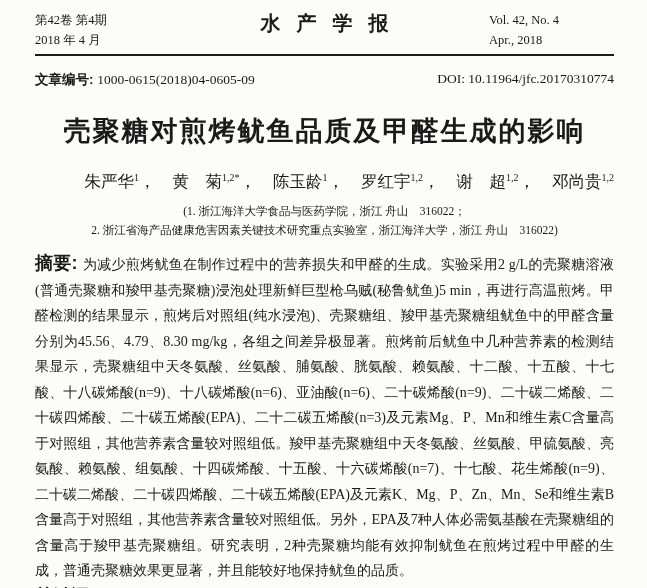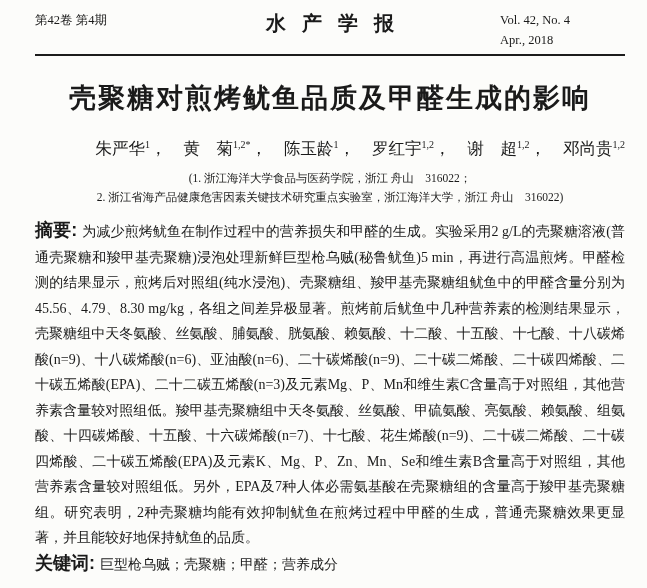--- a/index.html
+++ b/index.html
@@ -3,21 +3,21 @@
 <meta charset="utf-8">
 <style>
   * { margin:0; padding:0; box-sizing:border-box; }
   html,body { width:647px; height:588px; }
   body {
     background:#fcfcfa;
     color:#1a1a1a;
     font-family:"Liberation Serif","DejaVu Serif",serif;
     overflow:hidden;
   }
-  .page { width:647px; height:530px; padding:10px 22px 0 35px; }
+  .page { width:647px; height:530px; padding:10px 33px 0 35px; }
 
   
   .jhdr { display:flex; align-items:flex-start; }
   .jhdr-left  { width:125px; font-size:12.5px; line-height:20px; white-space:nowrap; }
   .jhdr-center{ flex:1; text-align:center; }
   .jhdr-right { width:125px; font-size:12.5px; line-height:20px; white-space:nowrap; }
   .journal-cn { font-size:20px; font-weight:bold; letter-spacing:16px; padding-left:16px; }
   .journal-en { font-size:12px; font-weight:bold; letter-spacing:.4px; margin-top:3px; }
   .hdr-rule   { border-bottom:2.5px solid #1c1c1c; margin-top:4px; }
 
@@ -41,32 +41,37 @@
   .kw  { font-size:14px; margin-top:1px; line-height:23px; }
 </style>
 </head>
 <body>
 
 <div class="page">
 
   <header class="jhdr">
     <div class="jhdr-left">
       <div>第42卷 第4期</div>
+      <div>2018 年 4 月</div>
     </div>
     <div class="jhdr-center">
       <div class="journal-cn">水产学报</div>
     </div>
     <div class="jhdr-right">
       <div>Vol. 42, No. 4</div>
       <div>Apr.,  2018</div>
     </div>
   </header>
 
   <div class="hdr-rule"></div>
 
+  <div class="meta-row">
+    <div><span class="hei">文章编号: </span><span>1000-0615(2018)04-0605-09</span></div>
+    <div>DOI: 10.11964/jfc.20170310774</div>
+  </div>
 
   <h1 class="paper-title">壳聚糖对煎烤鱿鱼品质及甲醛生成的影响</h1>
 
   <div class="authors">
     <span><span>朱严华</span><sup>1</sup></span><span class="sep">，</span><span><span>黄　菊</span><sup>1,2*</sup></span><span class="sep">，</span><span><span>陈玉龄</span><sup>1</sup></span><span class="sep">，</span><span><span>罗红宇</span><sup>1,2</sup></span><span class="sep">，</span><span><span>谢　超</span><sup>1,2</sup></span><span class="sep">，</span><span><span>邓尚贵</span><sup>1,2</sup></span>
   </div>
 
   <div class="affils">
     <div>(1. 浙江海洋大学食品与医药学院，浙江 舟山　316022；</div>
     <div>2. 浙江省海产品健康危害因素关键技术研究重点实验室，浙江海洋大学，浙江 舟山　316022)</div>

